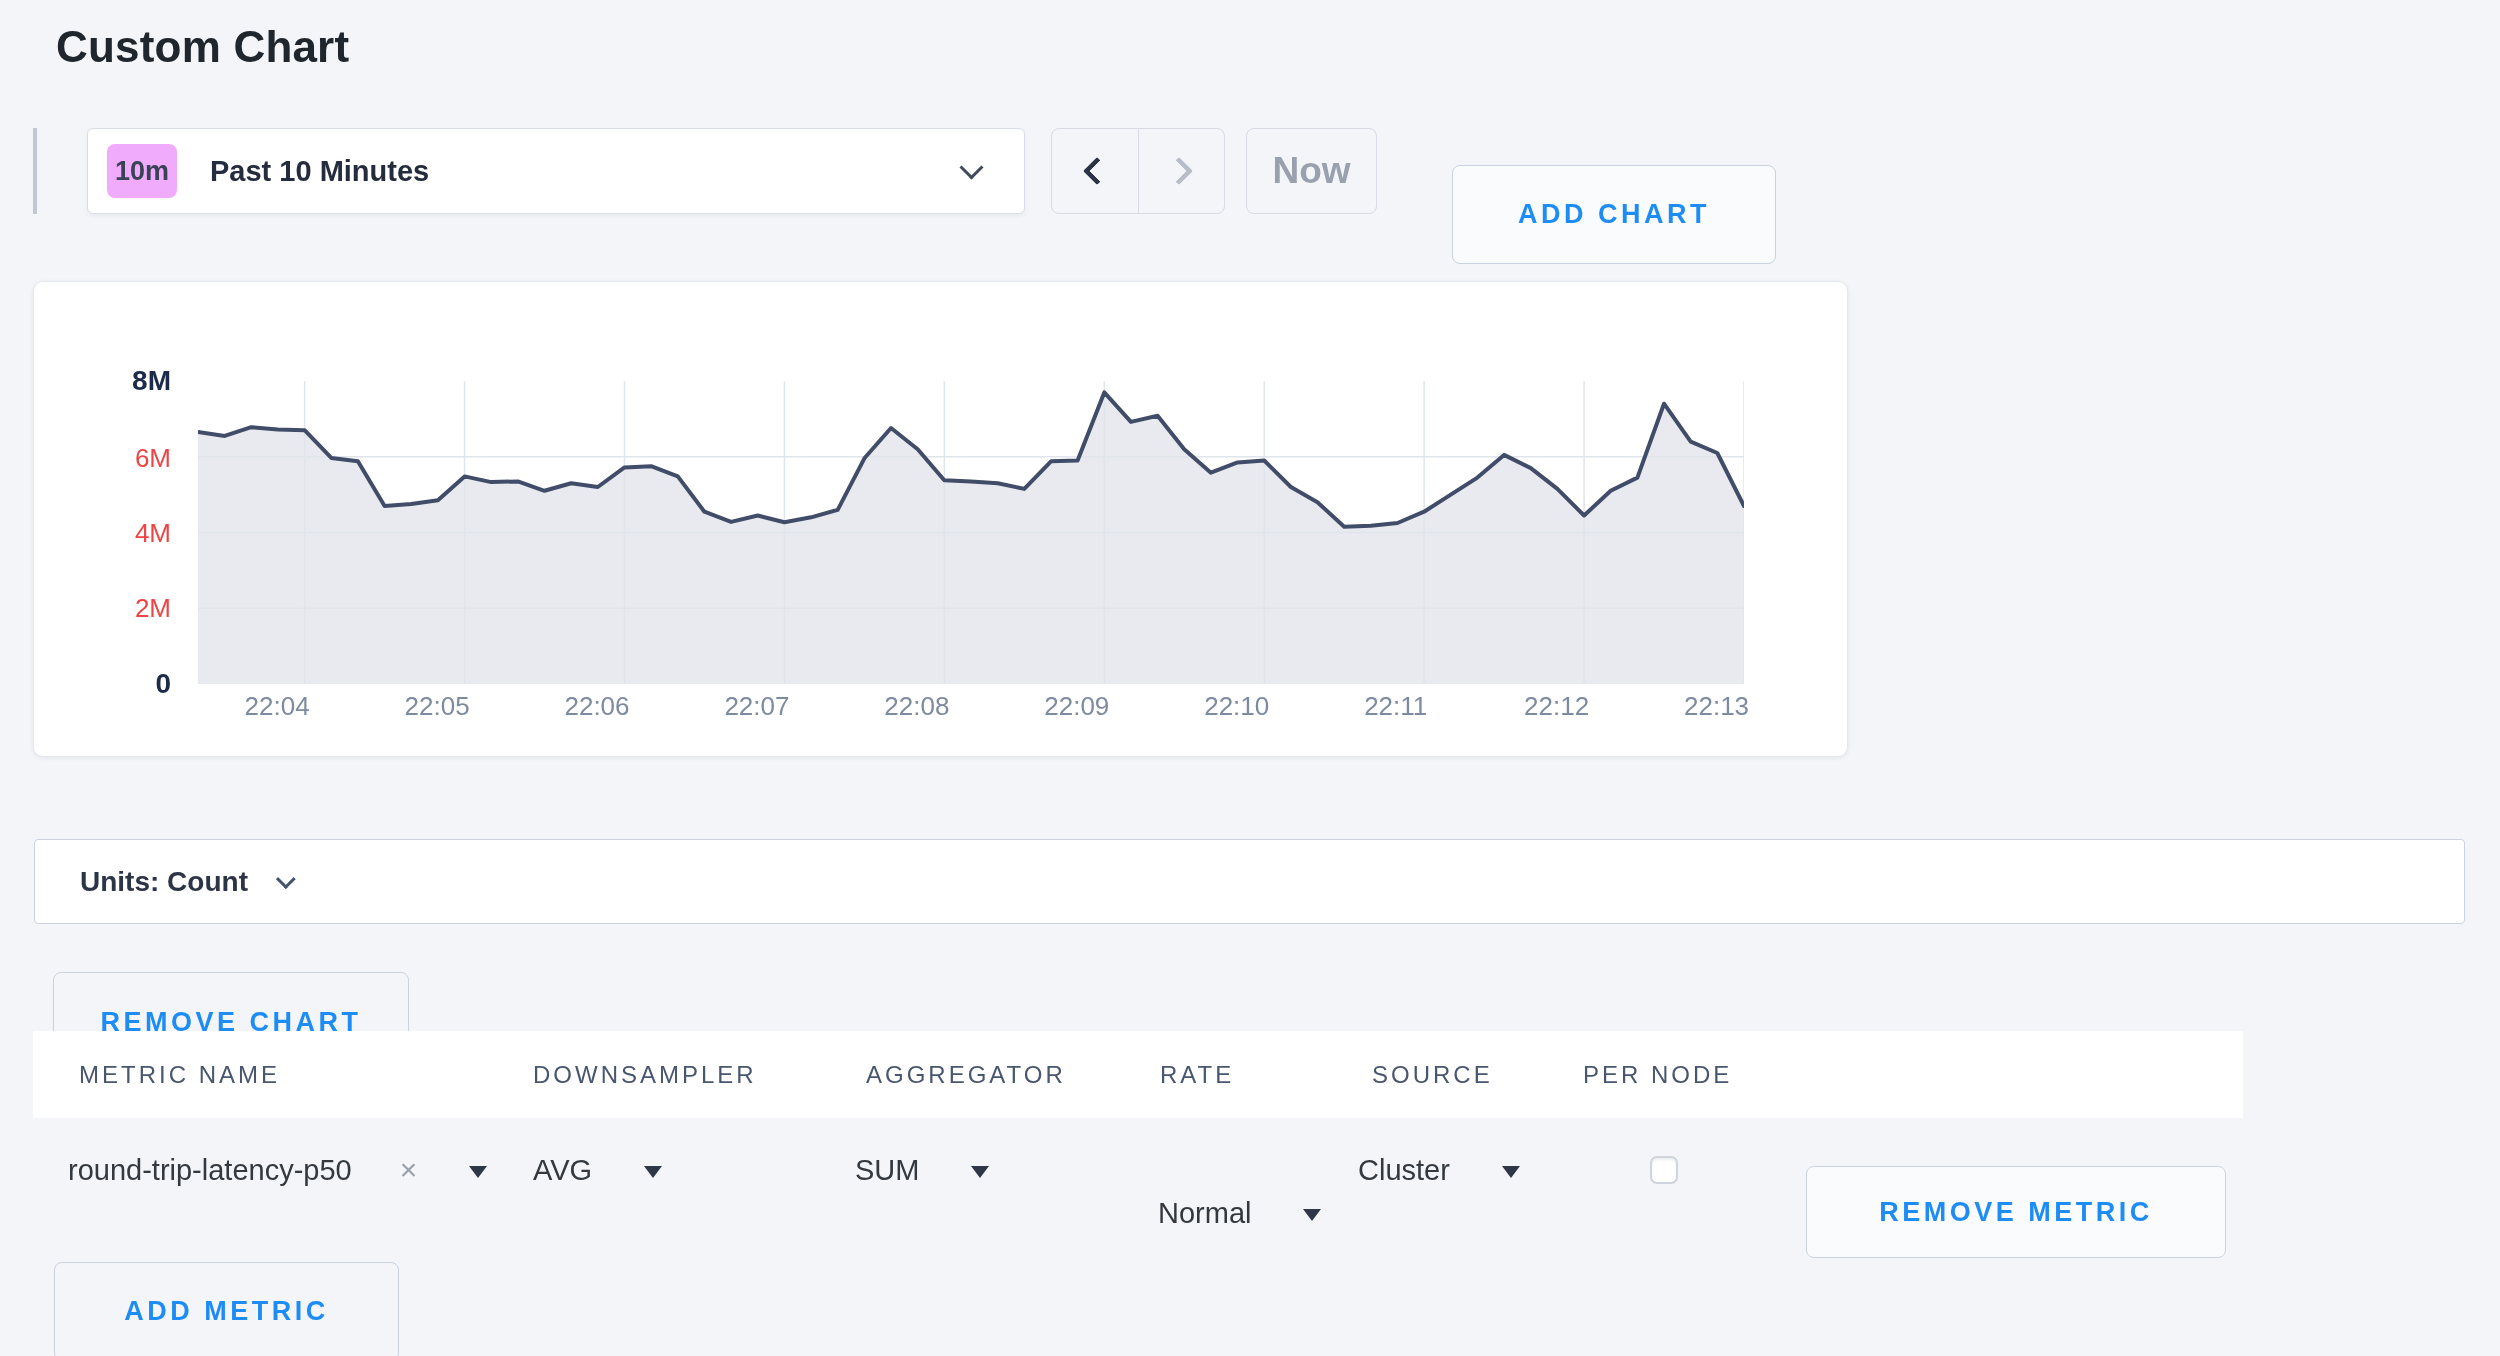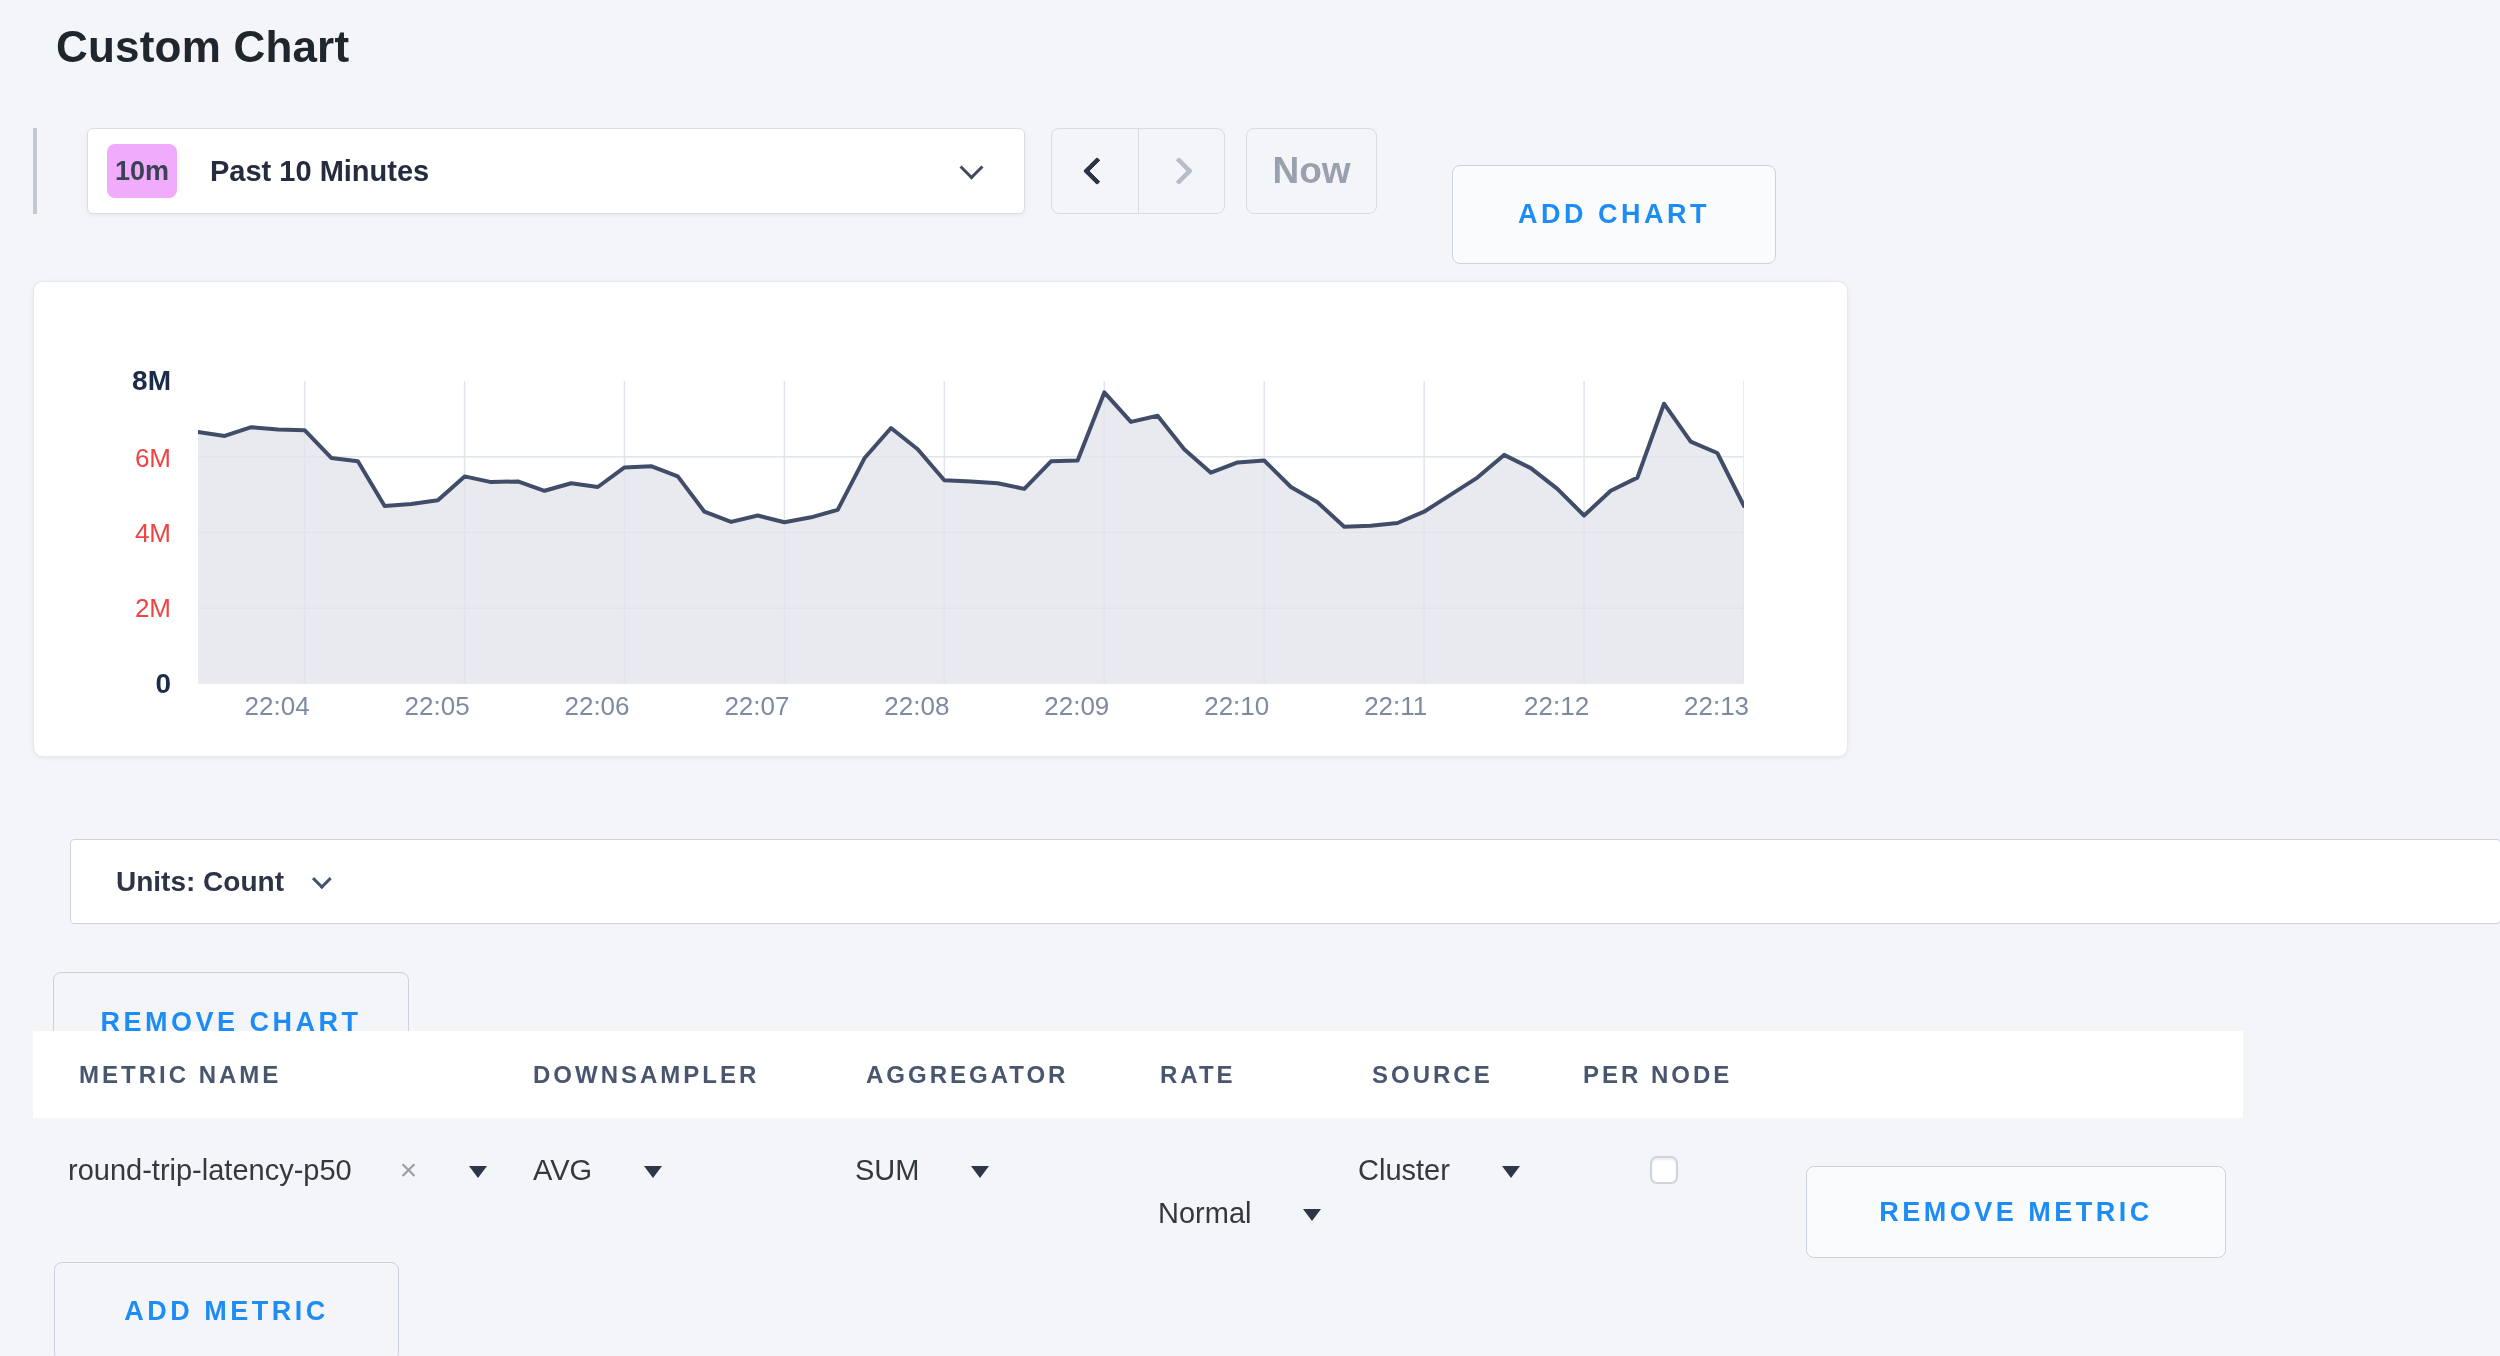--- a/index.html
+++ b/index.html
@@ -105,40 +105,39 @@
     top:409px; font-size:26px; color:#7d8ba1;
   }
 
   
   #units-bar {
     left:34px; top:839px; width:2431px; height:85px;
     background:#ffffff;
     border:1px solid #ccd3de; border-radius:4px;
     display:flex; align-items:center;
     cursor:pointer;
-    margin-left:36px;
   }
   #units-label { margin-left:45px; font-size:28px; font-weight:700; color:#2c3545; }
   #units-chevron {
     margin-left:28px;
     width:14px; height:14px;
     border-right:3px solid #44546e; border-bottom:3px solid #44546e;
     transform:rotate(45deg) translateY(-4px);
   }
 
   #remove-chart-button { left:53px; top:928px; width:356px; height:100px; background:transparent; }
 
   
   #table-header-band {
     left:33px; top:1031px; width:2210px; height:87px;
     background:#ffffff;
   }
   .col-head {
     position:absolute; top:50%; transform:translateY(-50%);
-    font-size:24px; font-weight:700; letter-spacing:3px;
+    font-size:24px; font-weight:400; letter-spacing:3px;
     color:#49566f; white-space:nowrap;
   }
   .row-cell {
     position:absolute; top:1146px; height:48px;
     display:flex; align-items:center;
     font-size:29px; color:#33393f; white-space:nowrap;
     cursor:pointer;
     gap:38px;
   }
   .caret {

